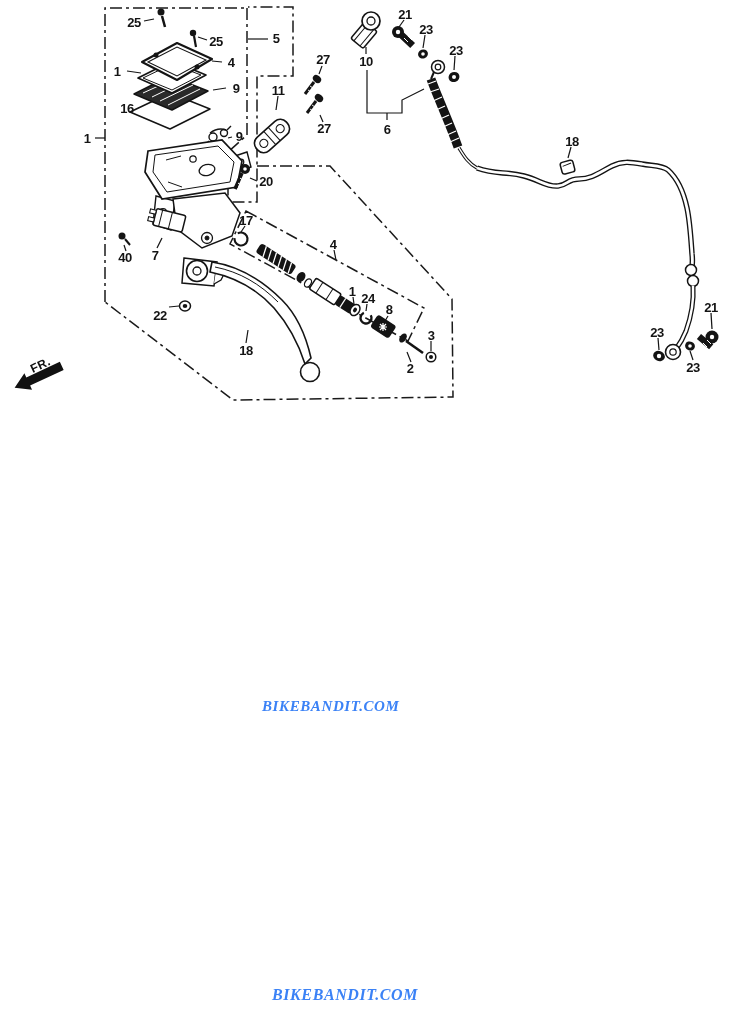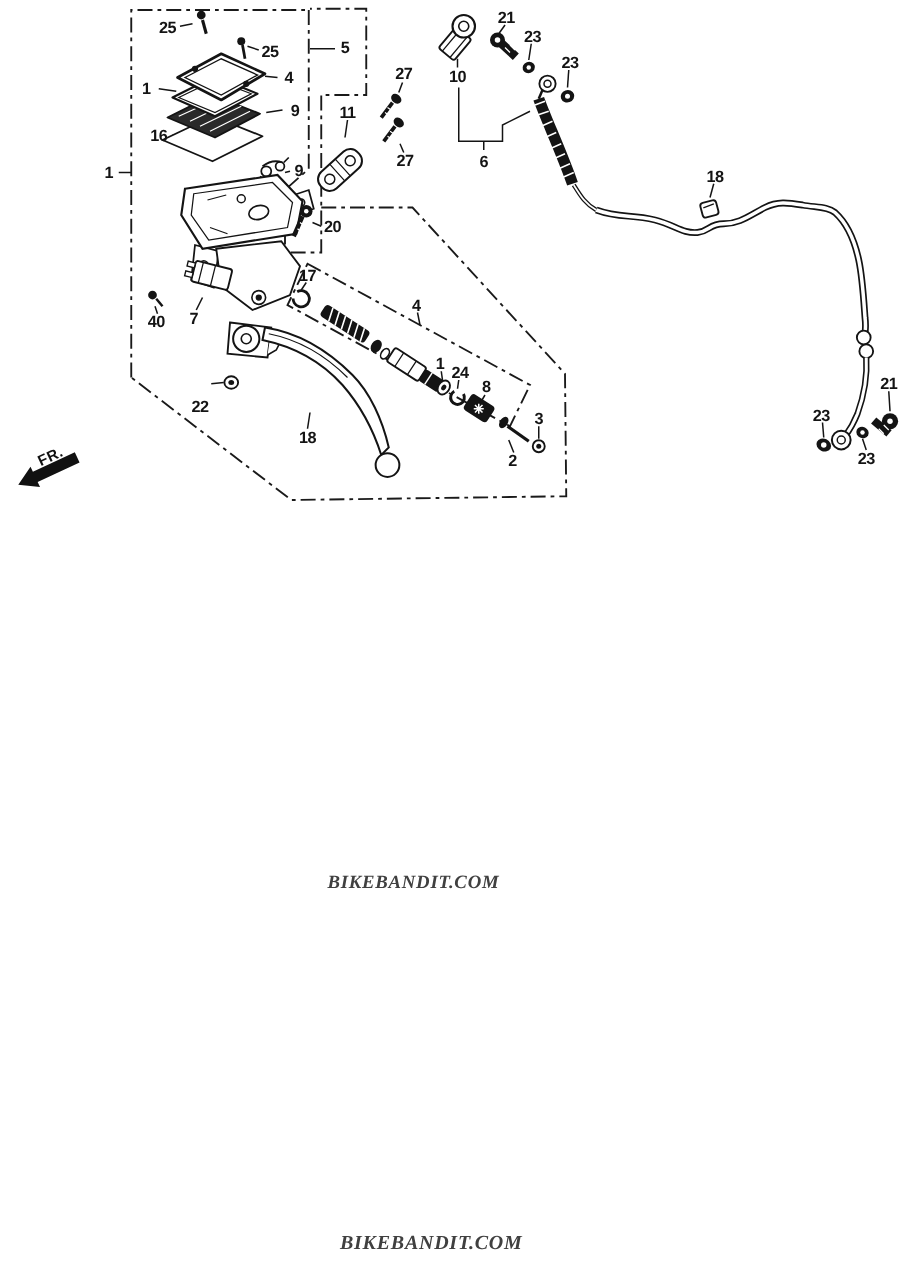--- a/index.html
+++ b/index.html
@@ -2,21 +2,21 @@
 <html><head>
 <meta charset="utf-8">
 <style>
   html,body{margin:0;padding:0;background:#fff;}
   .stage{position:relative;width:732px;height:1023px;background:#fff;overflow:hidden;
          font-family:"Liberation Sans",sans-serif;}
   .stage svg{position:absolute;left:0;top:0;}
   .pl{position:absolute;transform:translate(-50%,-50%);font-weight:bold;font-size:13px;
       letter-spacing:-.5px;color:#141414;white-space:nowrap;z-index:5;}
   .wm{position:absolute;font-family:"Liberation Serif",serif;font-weight:bold;font-style:italic;
-      color:#404040;letter-spacing:.6px;z-index:5;}
+      color:#3b82f6;letter-spacing:.6px;z-index:5;}
   .wm-mid{left:262px;top:698px;font-size:15px;}
   .wm-bot{left:272px;top:986px;font-size:16px;}
   .fr{position:absolute;left:30px;top:358px;font-weight:bold;font-size:12px;color:#111;
       transform:rotate(-25deg);z-index:6;letter-spacing:.5px;}
 </style>
 </head>
 <body>
 
 <div class="stage">
 
@@ -283,21 +283,21 @@
   <span class="pl" style="left:117px;top:71px">1</span>
   <span class="pl" style="left:236px;top:88px">9</span>
   <span class="pl" style="left:127px;top:108px">16</span>
   <span class="pl" style="left:239px;top:136px">9</span>
   <span class="pl" style="left:278px;top:90px">11</span>
   <span class="pl" style="left:323px;top:59px">27</span>
   <span class="pl" style="left:324px;top:128px">27</span>
   <span class="pl" style="left:266px;top:181px">20</span>
   <span class="pl" style="left:125px;top:257px">40</span>
   <span class="pl" style="left:155px;top:255px">7</span>
-  <span class="pl" style="left:160px;top:325px">22</span>
+  <span class="pl" style="left:160px;top:315px">22</span>
   <span class="pl" style="left:246px;top:350px">18</span>
   <span class="pl" style="left:246px;top:220px">17</span>
   <span class="pl" style="left:333px;top:244px">4</span>
   <span class="pl" style="left:352px;top:291px">1</span>
   <span class="pl" style="left:368px;top:298px">24</span>
   <span class="pl" style="left:389px;top:309px">8</span>
   <span class="pl" style="left:431px;top:335px">3</span>
   <span class="pl" style="left:410px;top:368px">2</span>
   <span class="pl" style="left:366px;top:61px">10</span>
   <span class="pl" style="left:405px;top:14px">21</span>

